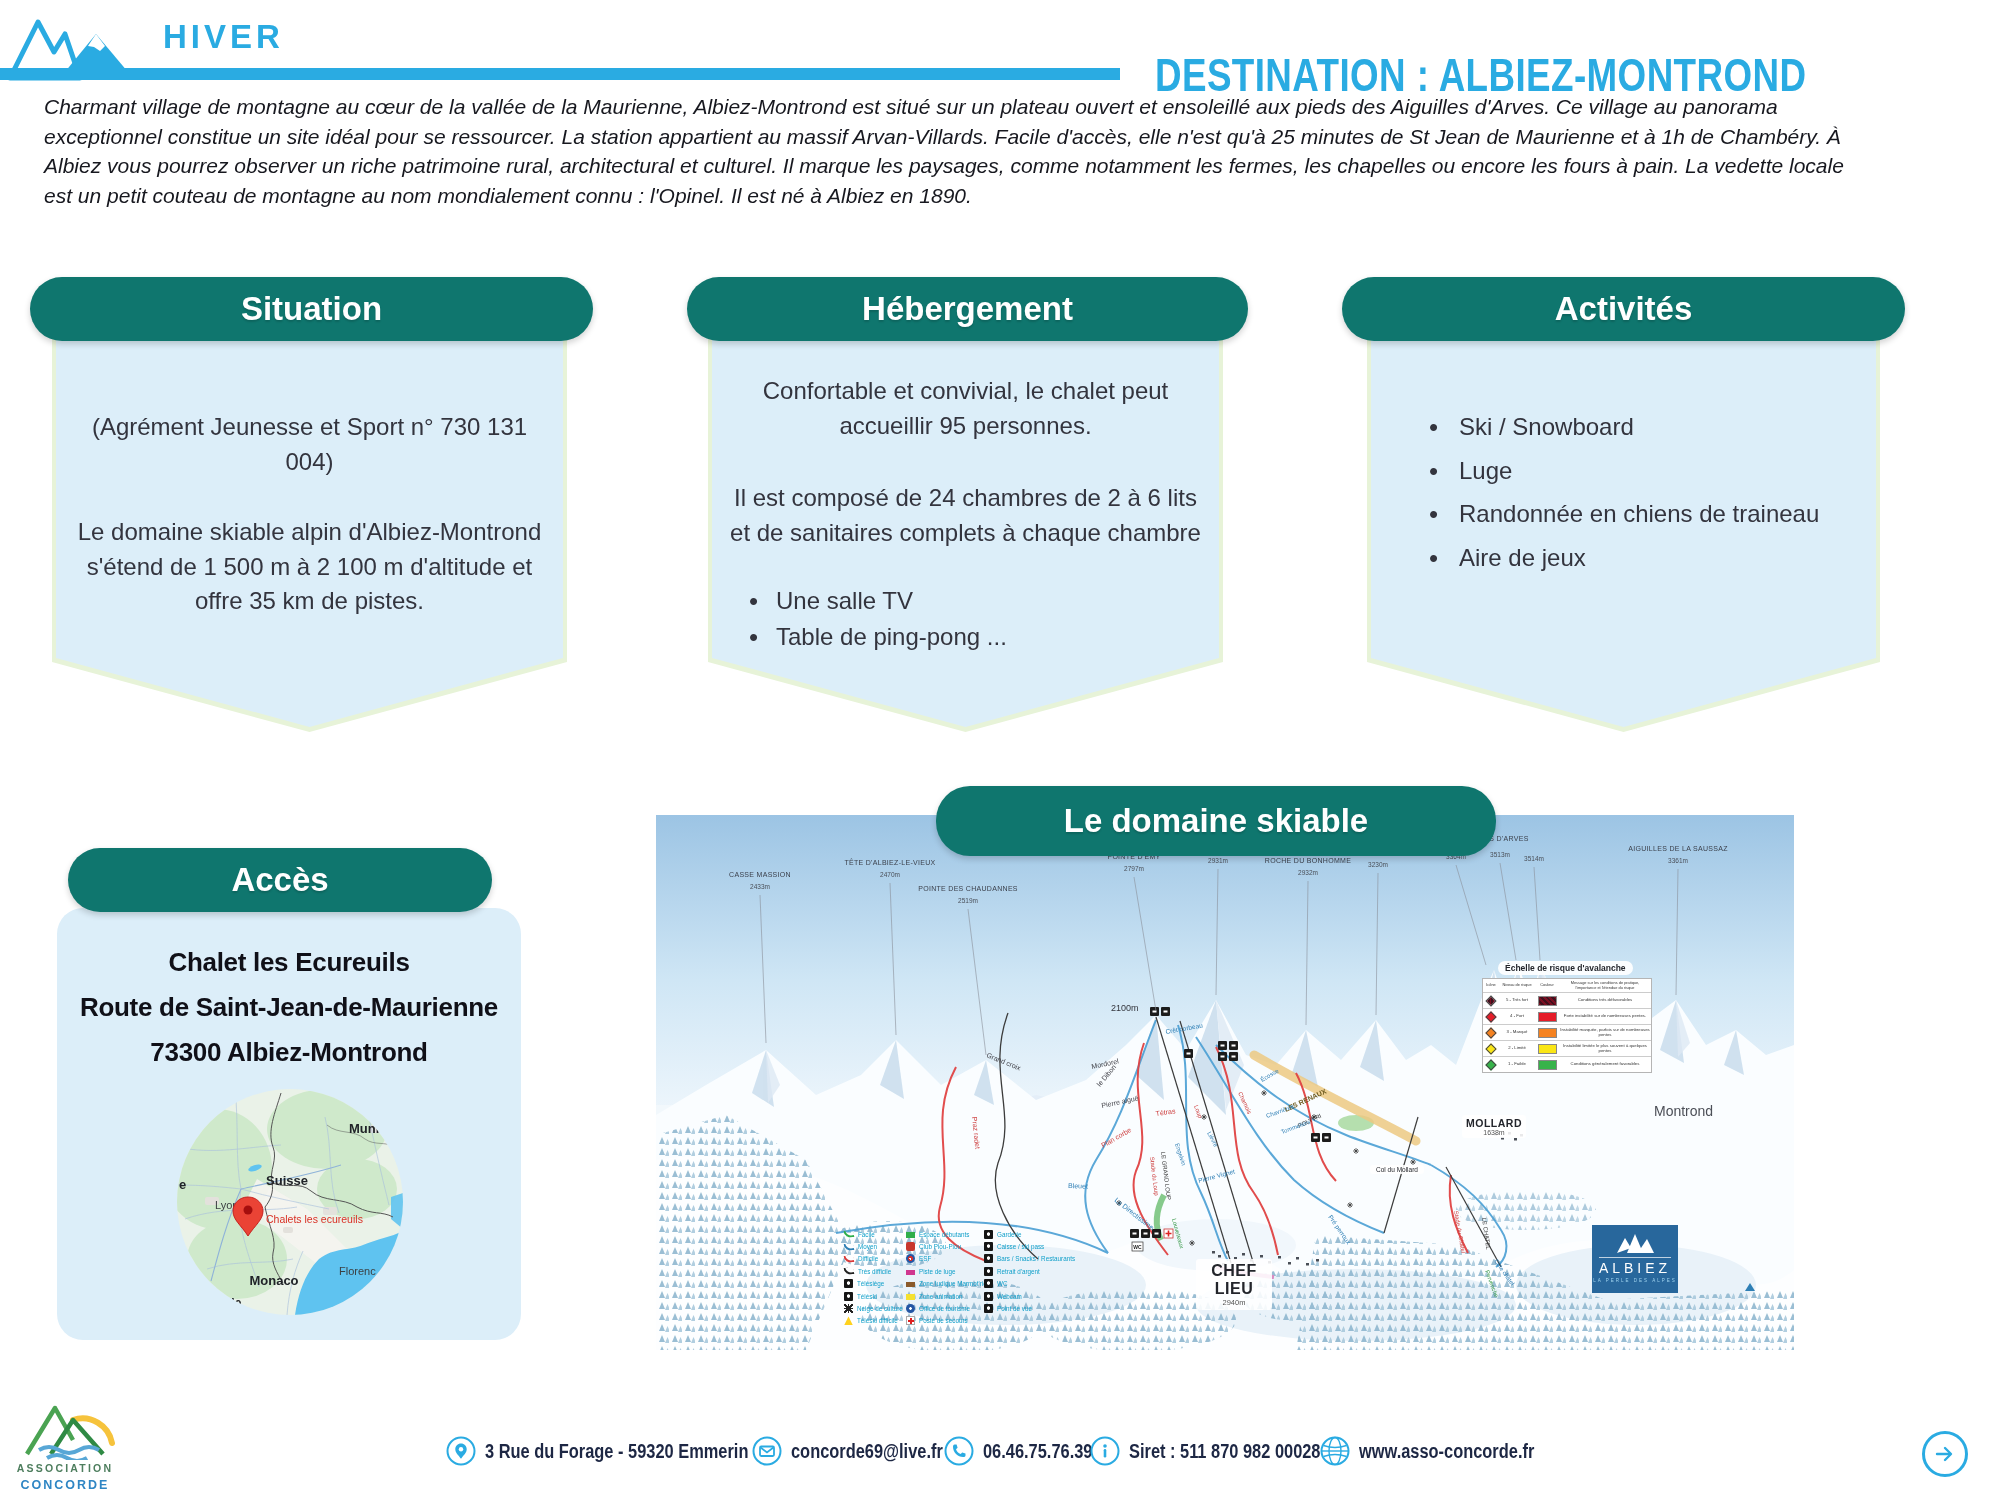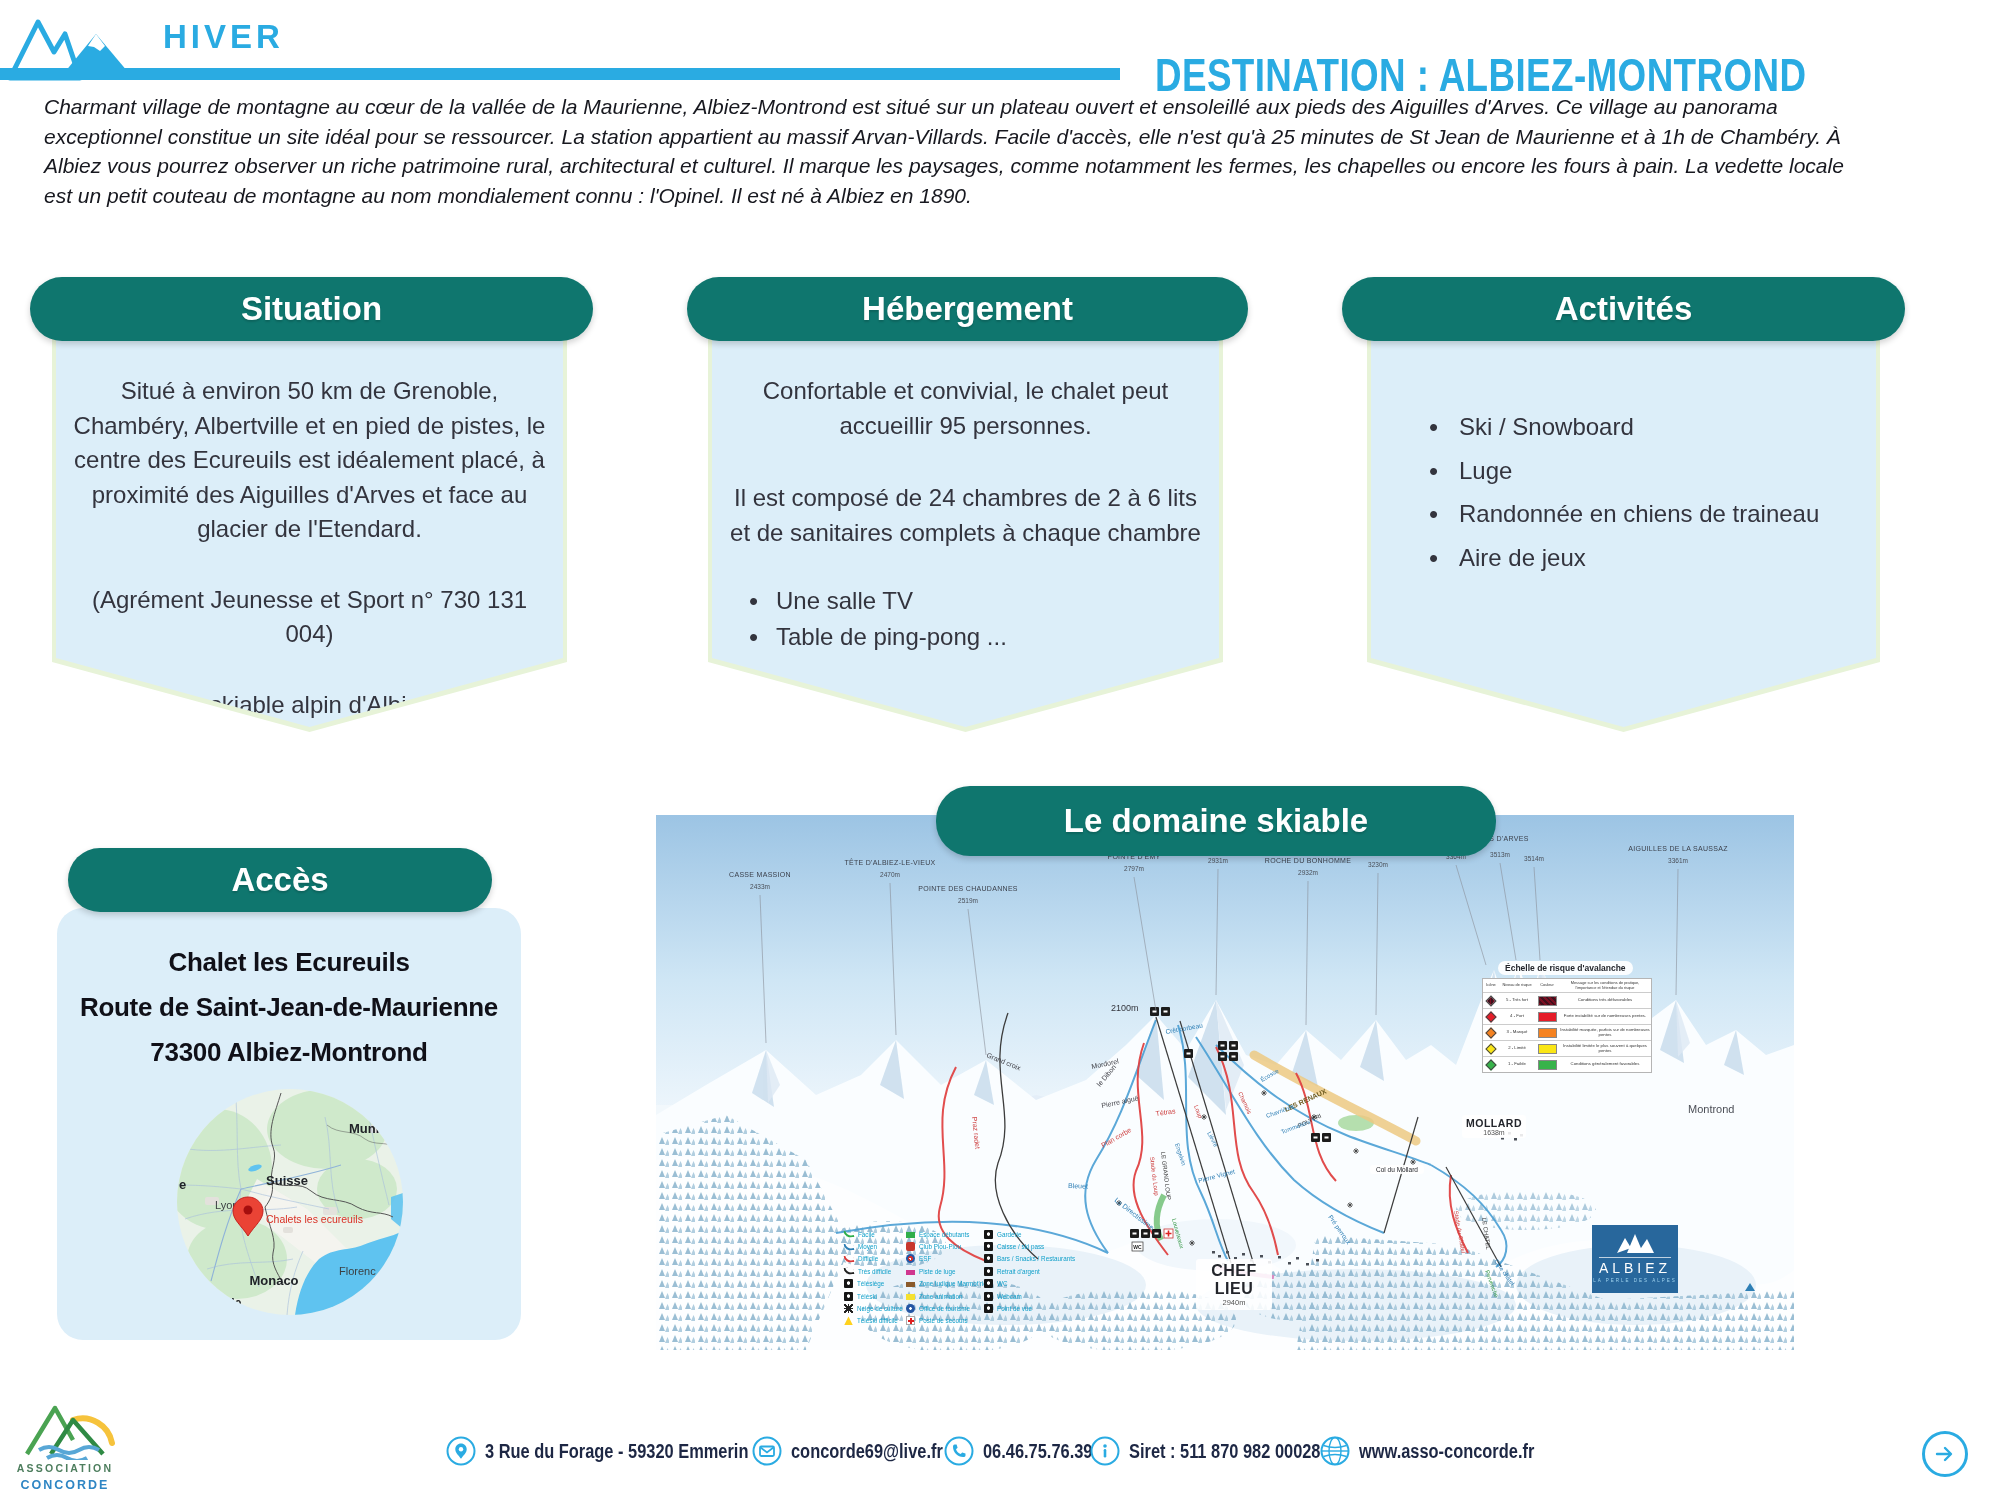--- a/index.html
+++ b/index.html
@@ -32,21 +32,21 @@
   .b-row{position:relative;text-align:left;margin-bottom:1px;}
   .b-row::before{content:"\2022";position:absolute;font-size:26px;}
   .hb .b-row{padding-left:50px;} .hb .b-row::before{left:23px;}
   .ac .b-row{padding-left:74px;margin-bottom:9px;} .ac .b-row::before{left:44px;}
 
   
   .skimap{position:absolute;left:656px;top:815px;width:1138px;height:535px;z-index:1;}
   .skimap svg.base{position:absolute;left:0;top:0;}
   .pl-box{position:absolute;background:rgba(255,255,255,.88);border-radius:3px;text-align:center;color:#23252b;z-index:3;}
   .alt-txt{position:absolute;font-size:9px;color:#33353c;z-index:3;}
-  .montrond{position:absolute;font-size:11px;color:#4c4f57;z-index:3;margin-left:34px;}
+  .montrond{position:absolute;font-size:14px;color:#4c4f57;z-index:3;}
   .albiez{position:absolute;left:936px;top:410px;width:86px;height:68px;background:#28679c;z-index:3;
           display:flex;flex-direction:column;align-items:center;}
   .albiez .nm{color:#fff;font-size:14px;letter-spacing:4px;margin-top:3px;border-top:1px solid rgba(255,255,255,.7);padding-top:2px;}
   .albiez .tg{color:#9fd3ef;font-size:4.5px;letter-spacing:2px;margin-top:2px;}
   .ava{position:absolute;left:826px;top:142px;width:172px;z-index:3;font-family:"Liberation Sans",sans-serif;}
   .ava-title{background:rgba(255,255,255,.92);border-radius:7px;display:inline-block;
              font-size:8.5px;font-weight:bold;color:#23252b;padding:2px 7px;margin-left:16px;}
   .ava-tbl{margin-top:3px;background:#fff;border:1px solid #b5b5b5;width:168px;}
   .ava-row{display:grid;grid-template-columns:16px 36px 24px 1fr;border-top:1px solid #ccc;align-items:center;}
   .ava-row:first-child{border-top:none;}
@@ -113,21 +113,20 @@
   <div class="topbar"></div>
   <div class="dest-title">DESTINATION : ALBIEZ-MONTROND</div>
   <div class="intro">Charmant village de montagne au cœur de la vallée de la Maurienne, Albiez-Montrond est situé sur un plateau ouvert et ensoleillé aux pieds des Aiguilles d'Arves. Ce village au panorama exceptionnel constitue un site idéal pour se ressourcer. La station appartient au massif Arvan-Villards. Facile d'accès, elle n'est qu'à 25 minutes de St Jean de Maurienne et à 1h de Chambéry. À Albiez vous pourrez observer un riche patrimoine rural, architectural et culturel. Il marque les paysages, comme notamment les fermes, les chapelles ou encore les fours à pain. La vedette locale est un petit couteau de montagne au nom mondialement connu : l'Opinel. Il est né à Albiez en 1890.</div>
 
   <div class="hpill" style="left:30px;top:277px;width:563px;">
     <span>Situation</span>
   </div>
   <div class="vout" style="left:52px;width:515px;">
     <div class="vin">
       <div class="card-text">
-        <p>Situé à environ 50 km de Grenoble, Chambéry, Albertville et en pied de pistes, le centre des Ecureuils est idéalement placé, à proximité des Aiguilles d'Arves et face au glacier de l'Etendard.</p>
         <p class="mt">(Agrément Jeunesse et Sport n° 730 131 004)</p>
         <p class="mt">Le domaine skiable alpin d'Albiez-Montrond s'étend de 1 500 m à 2 100 m d'altitude et offre 35 km de pistes.</p>
       </div>
     </div>
   </div>
 
   <div class="hpill" style="left:687px;top:277px;width:561px;">
     <span>Hébergement</span>
   </div>
   <div class="vout" style="left:708px;width:515px;">

